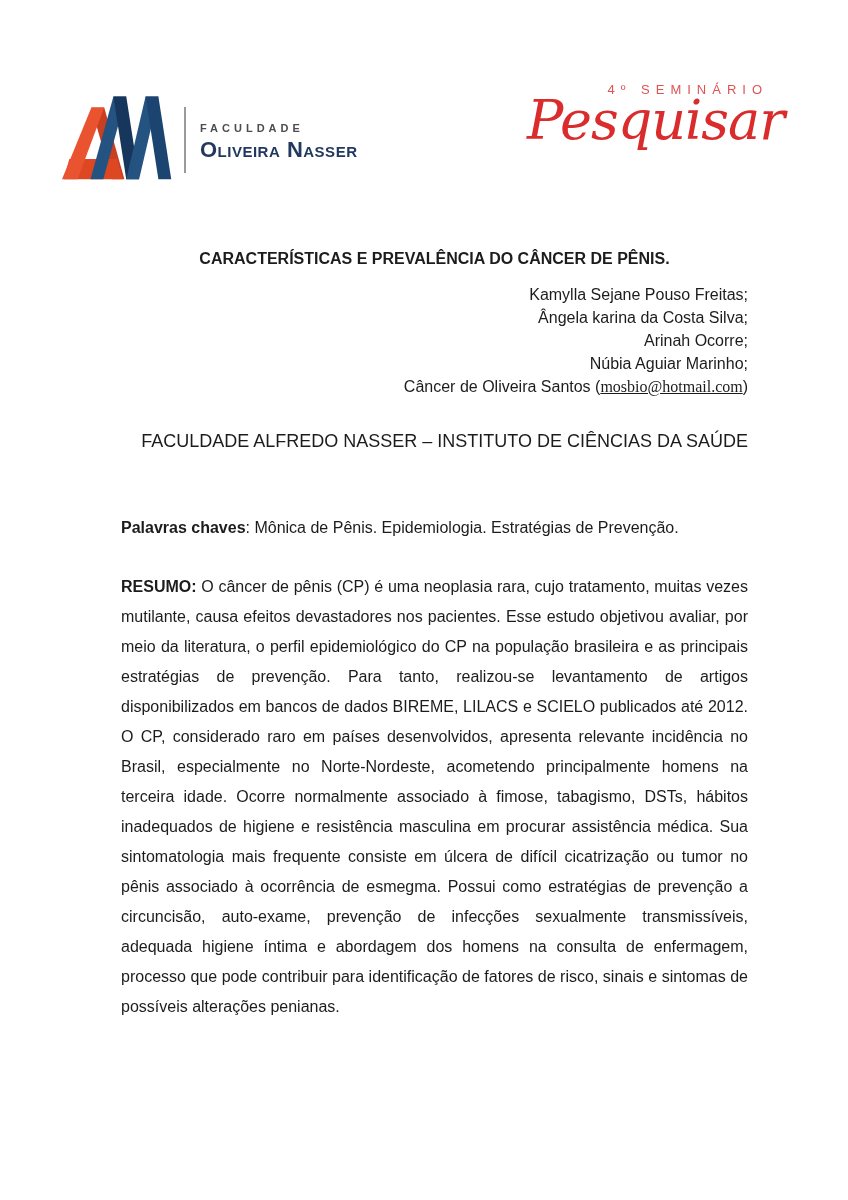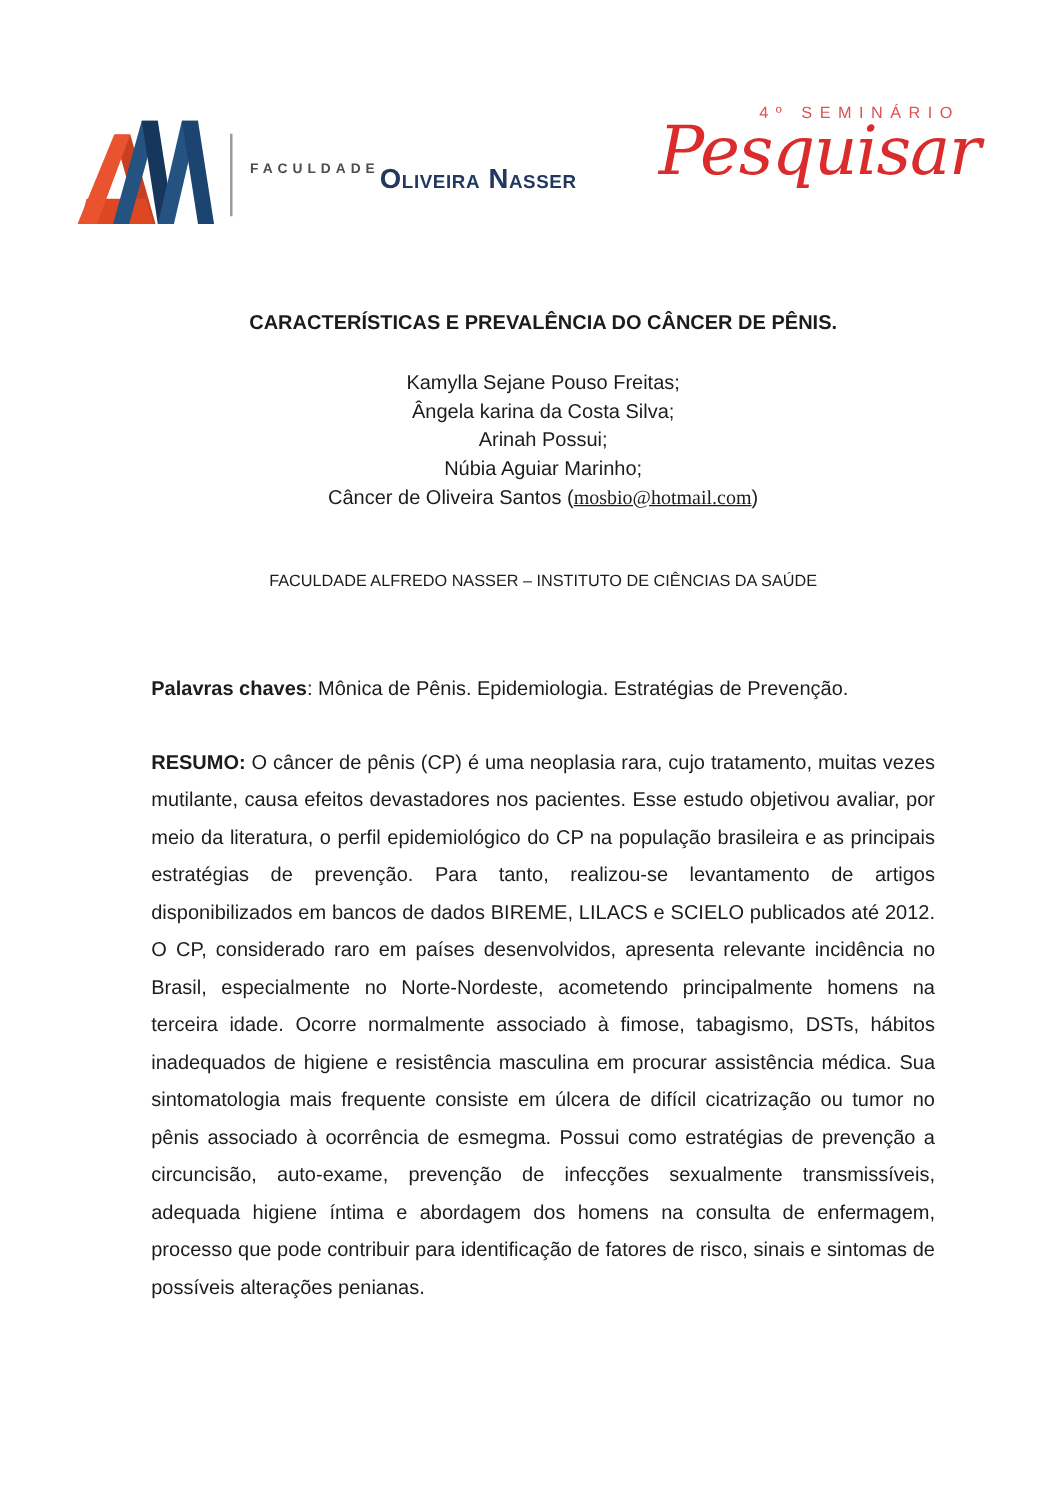--- a/index.html
+++ b/index.html
@@ -13,21 +13,21 @@
   }
 
   
   .header{
     position:absolute;top:86px;left:62px;width:722px;
     display:flex;justify-content:space-between;align-items:flex-start;
   }
   .logo-fan{display:flex;align-items:center;}
   .fan-svg{width:112px;height:88px;display:block;margin-top:6px;}
   .fan-divider{width:2px;height:66px;background:#9a9a9a;margin:14px 14px 0 10px;}
-  .fan-text{display:flex;justify-content:flex-end;margin-top:18px;}
+  .fan-text{display:flex;flex-direction:column;justify-content:flex-end;margin-top:18px;}
   .fan-small{
     font-size:11px;letter-spacing:4px;color:#4d4d4d;font-weight:600;line-height:14px;
   }
   .fan-name{
     font-size:22px;font-weight:600;color:#21395f;
     font-variant:small-caps;letter-spacing:0.5px;line-height:26px;margin-top:2px;
   }
   .logo-seminar{text-align:right;margin-top:-4px;}
   .seminar-edition{
     display:block;font-size:13px;letter-spacing:6px;color:#e05252;
@@ -38,24 +38,24 @@
     font-family:"DejaVu Serif","Liberation Serif",serif;
     font-style:italic;font-size:54px;color:#da2c2c;
     line-height:58px;margin-top:-6px;letter-spacing:-1px;
   }
 
   
   .content{position:absolute;left:121px;top:248px;width:627px;}
   .doc-title{
     margin:0;font-size:16px;font-weight:bold;text-align:center;line-height:22px;
   }
-  .authors{margin-top:25px;text-align:center;font-size:16px;line-height:23px;}
+  .authors{margin-top:13px;text-align:right;font-size:16px;line-height:23px;}
   .author-line{white-space:nowrap;}
   .email-link{color:inherit;text-decoration:underline;font-family:Liberation Serif, serif;}
-  .institution{margin-top:44px;text-align:center;font-size:13px;line-height:22px;}
+  .institution{margin-top:32px;text-align:right;font-size:18px;line-height:22px;}
   .keywords{margin-top:65px;font-size:16px;line-height:22px;}
   .bold{font-weight:bold;}
   .abstract{
     margin-top:33px;font-size:16px;line-height:30px;
     text-align:justify;text-justify:inter-word;
   }
 </style>
 </head>
 <body>
 
@@ -89,21 +89,21 @@
 
   </div>
 
   <div class="content">
 
     <h1 class="doc-title">CARACTERÍSTICAS E PREVALÊNCIA DO CÂNCER DE PÊNIS.</h1>
 
     <div class="authors">
       <div class="author-line">Kamylla Sejane Pouso Freitas;</div>
       <div class="author-line">Ângela karina da Costa Silva;</div>
-      <div class="author-line">Arinah Possui;</div>
+      <div class="author-line">Arinah Ocorre;</div>
       <div class="author-line">Núbia Aguiar Marinho;</div>
       <div class="author-line"><span>Câncer de Oliveira Santos (</span><a href="#" class="email-link">mosbio@hotmail.com</a><span>)</span></div>
     </div>
 
     <div class="institution">FACULDADE ALFREDO NASSER – INSTITUTO DE CIÊNCIAS DA SAÚDE</div>
 
     <div class="keywords"><span class="bold">Palavras chaves</span><span>: Mônica de Pênis. Epidemiologia. Estratégias de Prevenção.</span></div>
 
     <p class="abstract"><span class="bold">RESUMO:</span><span> O câncer de pênis (CP) é uma neoplasia rara, cujo tratamento, muitas vezes mutilante, causa efeitos devastadores nos pacientes. Esse estudo objetivou avaliar, por meio da literatura, o perfil epidemiológico do CP na população brasileira e as principais estratégias de prevenção. Para tanto, realizou-se levantamento de artigos disponibilizados em bancos de dados BIREME, LILACS e SCIELO publicados até 2012. O CP, considerado raro em países desenvolvidos, apresenta relevante incidência no Brasil, especialmente no Norte-Nordeste, acometendo principalmente homens na terceira idade. Ocorre normalmente associado à fimose, tabagismo, DSTs, hábitos inadequados de higiene e resistência masculina em procurar assistência médica. Sua sintomatologia mais frequente consiste em úlcera de difícil cicatrização ou tumor no pênis associado à ocorrência de esmegma. Possui como estratégias de prevenção a circuncisão, auto-exame, prevenção de infecções sexualmente transmissíveis, adequada higiene íntima e abordagem dos homens na consulta de enfermagem, processo que pode contribuir para identificação de fatores de risco, sinais e sintomas de possíveis alterações penianas.</span></p>
 

